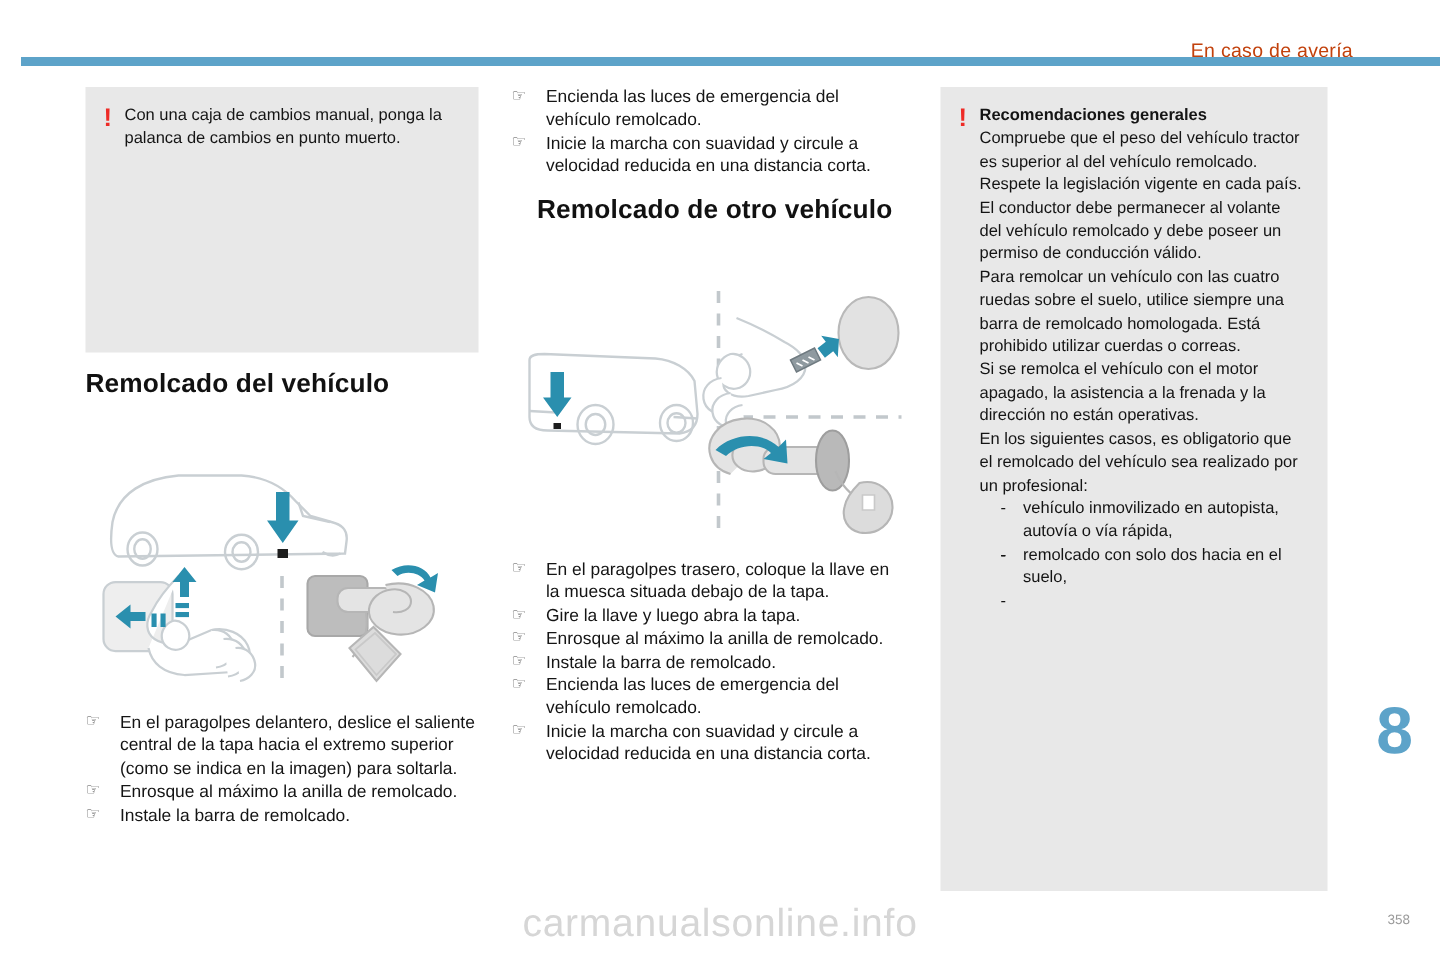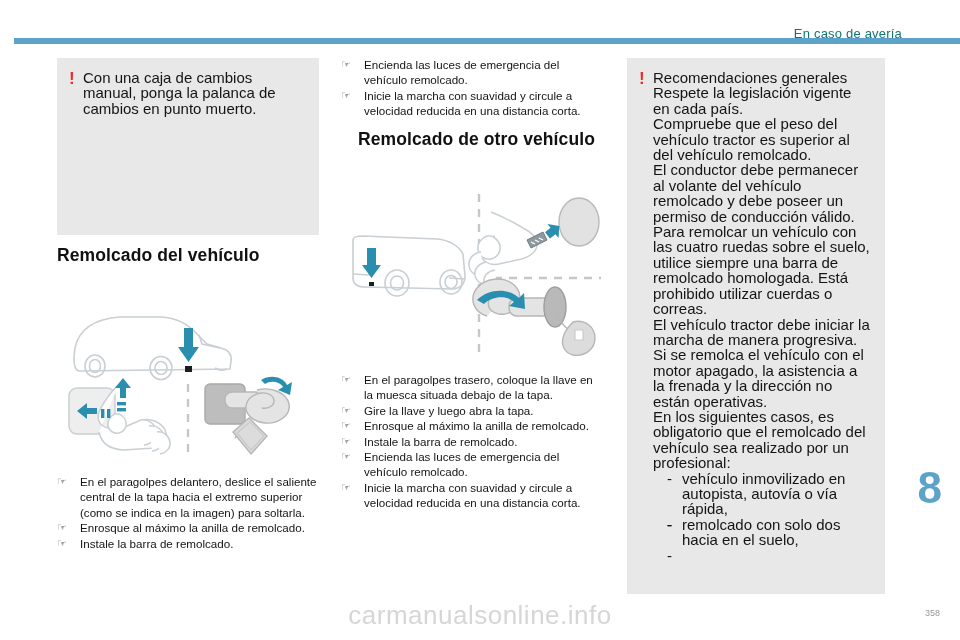--- a/index.html
+++ b/index.html
@@ -15,21 +15,21 @@
     font-family: "Liberation Sans", sans-serif;
     color: #1a1a1a;
   }
 
   
   .header-title {
     position: absolute;
     top: 26px;
     right: 58px;
     font-size: 13px;
-    color: #0f766e;
+    color: #c2410c;
     letter-spacing: 0.2px;
     white-space: nowrap;
   }
   .header-rule {
     position: absolute;
     top: 38px;
     left: 14px;
     right: 0px;
     height: 6px;
     background: #5da3c9;
@@ -63,26 +63,26 @@
     width: 14px;
     margin-top: 1px;
     color: #ee2b26;
     font-weight: bold;
     font-size: 17px;
     line-height: 16px;
     text-align: left;
   }
   .warn-body {
     flex: 1 1 auto;
-    font-size: 15px;
+    font-size: 11px;
     line-height: 15.4px;
     color: #141414;
   }
   .warn-body p { margin: 0; }
-  .warn-title { font-weight: normal; }
+  .warn-title { font-weight: bold; }
   .nbold { font-weight: bold; }
 
   
   .dashlist { margin: 0; padding: 0; list-style: none; }
   .dashlist li {
     position: relative;
     padding-left: 29px;
     margin: 0;
   }
   .dashlist li .dash {
@@ -353,25 +353,24 @@
     <span class="hand">☞</span>
     <span>Inicie la marcha con suavidad y circule a velocidad reducida en una distancia corta.</span>
   </li>
 </ul>
 
 <div class="warnbox warnbox-right">
   <div class="warn-row">
     <div class="bang">!</div>
     <div class="warn-body">
       <p class="warn-title">Recomendaciones generales</p>
+      <p>Compruebe que el peso del vehículo tractor es superior al del vehículo remolcado.</p>
       <p>Respete la legislación vigente en cada país.</p>
-      <p>Compruebe que el peso del vehículo tractor es superior al del vehículo remolcado.</p>
       <p>El conductor debe permanecer al volante del vehículo remolcado y debe poseer un permiso de conducción válido.</p>
       <p>Para remolcar un vehículo con las cuatro ruedas sobre el suelo, utilice siempre una barra de remolcado homologada. Está prohibido utilizar cuerdas o correas.</p>
-      <p>El vehículo tractor debe iniciar la marcha de manera progresiva.</p>
       <p>Si se remolca el vehículo con el motor apagado, la asistencia a la frenada y la dirección no están operativas.</p>
       <p>En los siguientes casos, es obligatorio que el remolcado del vehículo sea realizado por un profesional:</p>
       <ul class="dashlist">
         <li>
           <span class="dash">-</span>
           <span>vehículo inmovilizado en autopista, autovía o vía rápida,</span>
         </li>
         <li>
           <span class="dash">-</span>
         </li>

